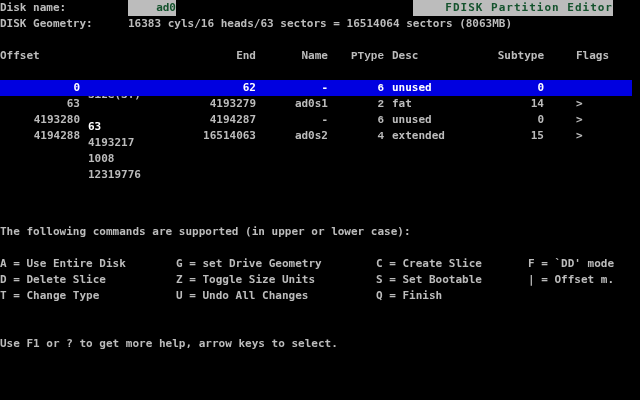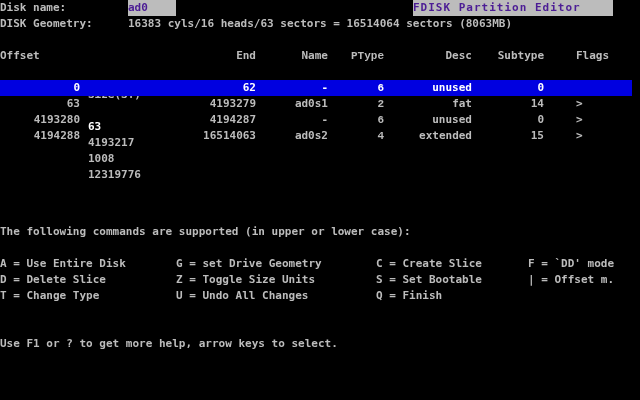--- a/index.html
+++ b/index.html
@@ -6,29 +6,29 @@
   .screen{
     position:relative;width:640px;height:400px;background:#000;overflow:hidden;
     font-family:"DejaVu Sans Mono", monospace;
     font-size:11px;font-weight:bold;color:#bcbcbc;
   }
   .line{position:absolute;left:0;width:640px;height:16px;}
   .cell{
     position:absolute;top:0;height:16px;line-height:16px;
     white-space:pre;display:block;
   }
-  .reverse{background:#bcbcbc;color:#4c1d95;}
+  .reverse{background:#bcbcbc;color:#14532d;text-align:right;}
   .title-cell{letter-spacing:1px;}
   
   .c-offset {left:0;width:80px;text-align:right;}
   .c-size   {left:88px;width:80px;text-align:left;margin-top:39px;}
   .c-end    {left:176px;width:80px;text-align:right;}
   .c-name   {left:264px;width:64px;text-align:right;}
   .c-ptype  {left:336px;width:48px;text-align:right;font-family:Liberation Mono, monospace;}
-  .c-desc   {left:392px;width:80px;text-align:right;}
+  .c-desc   {left:392px;width:80px;text-align:left;}
   .c-subtype{left:480px;width:64px;text-align:right;}
   .c-flags  {left:576px;width:48px;text-align:left;}
   .h-offset {text-align:left;}
   .row.selected{background:#0000e0;width:632px;color:#fff;}
   
   .cmd-c0{left:0;}
   .cmd-c1{left:176px;}
   .cmd-c2{left:376px;}
   .cmd-c3{left:528px;}
 </style>

